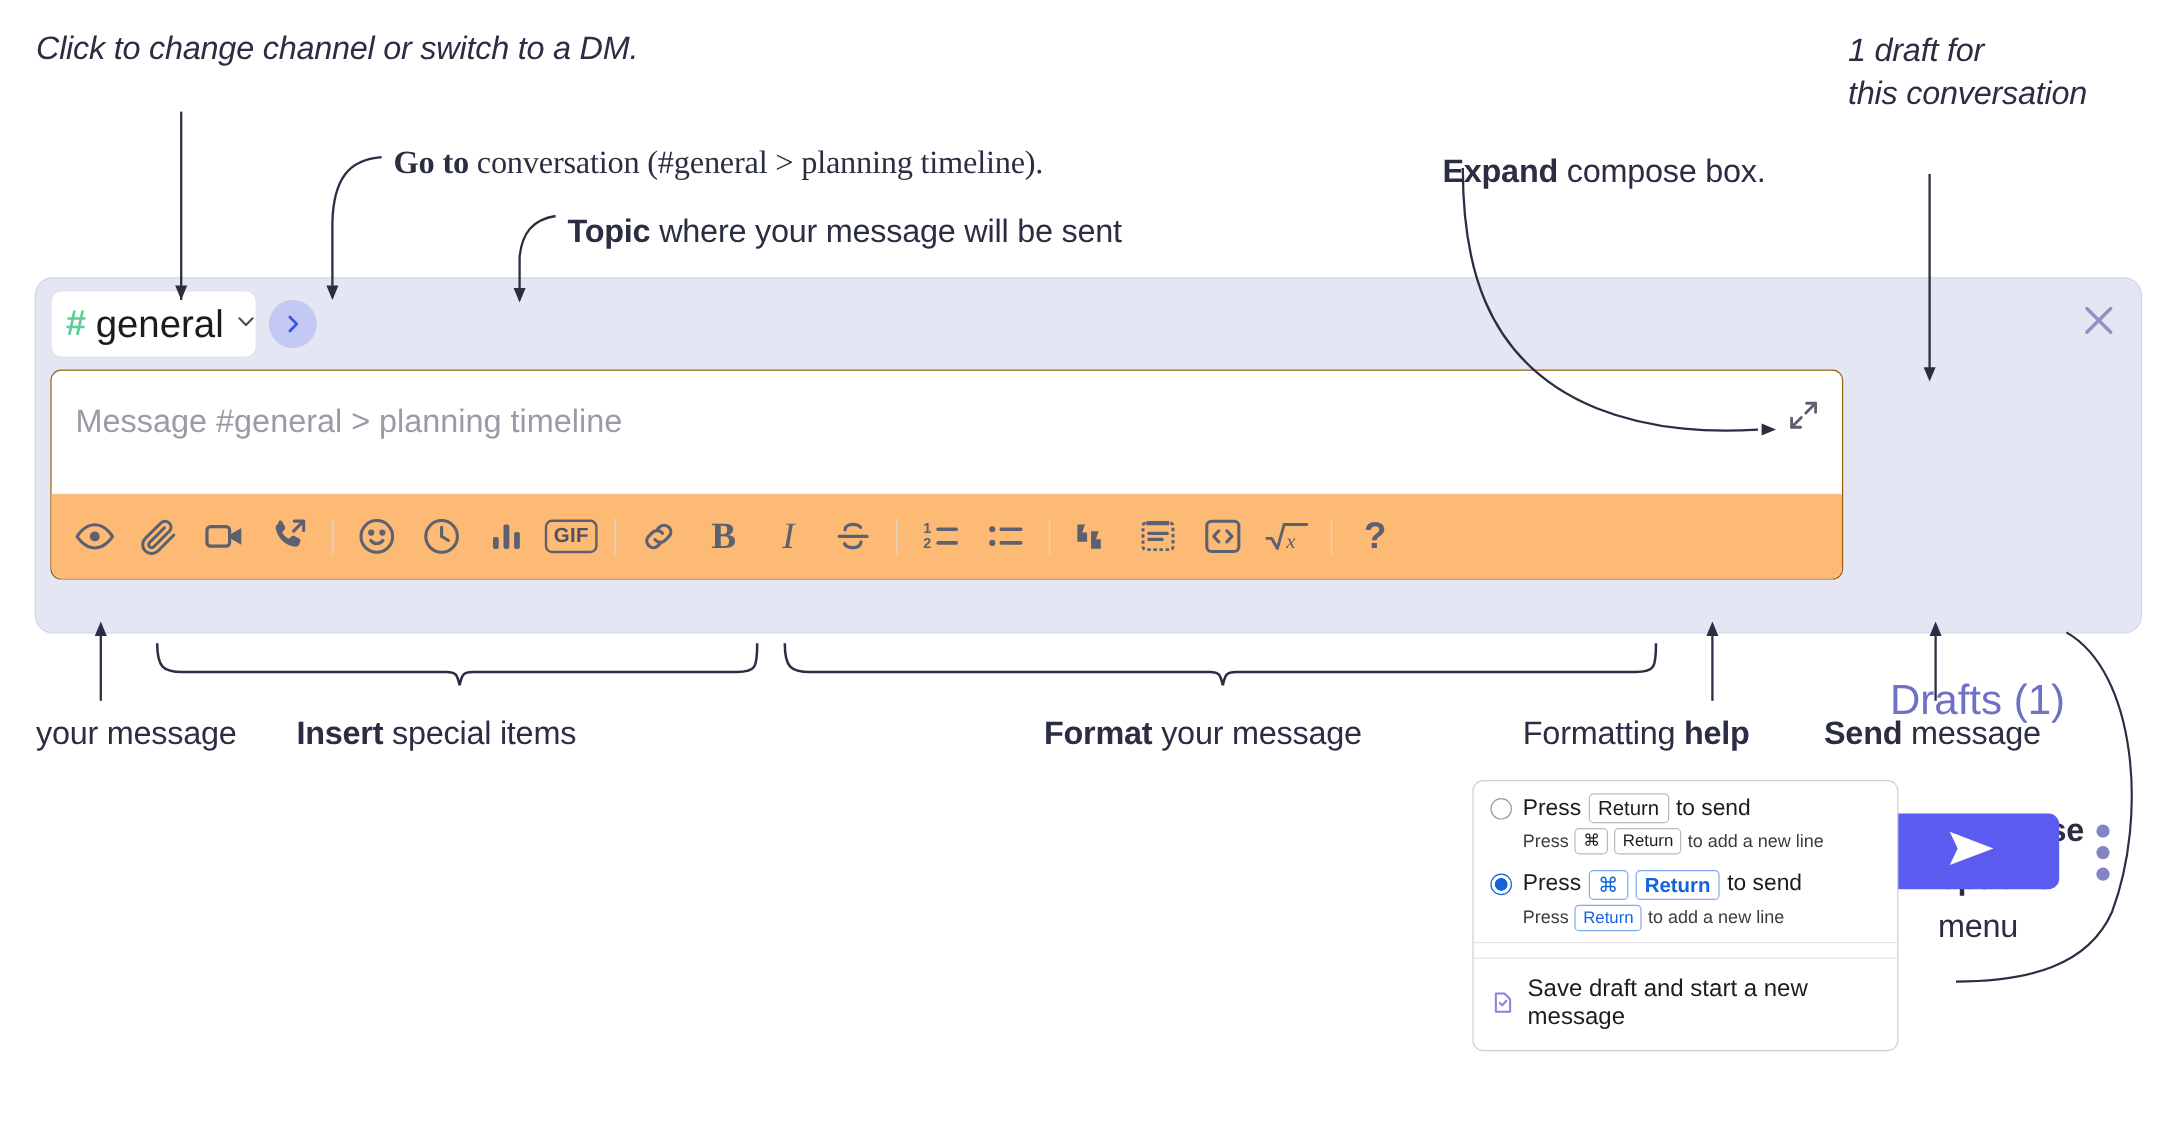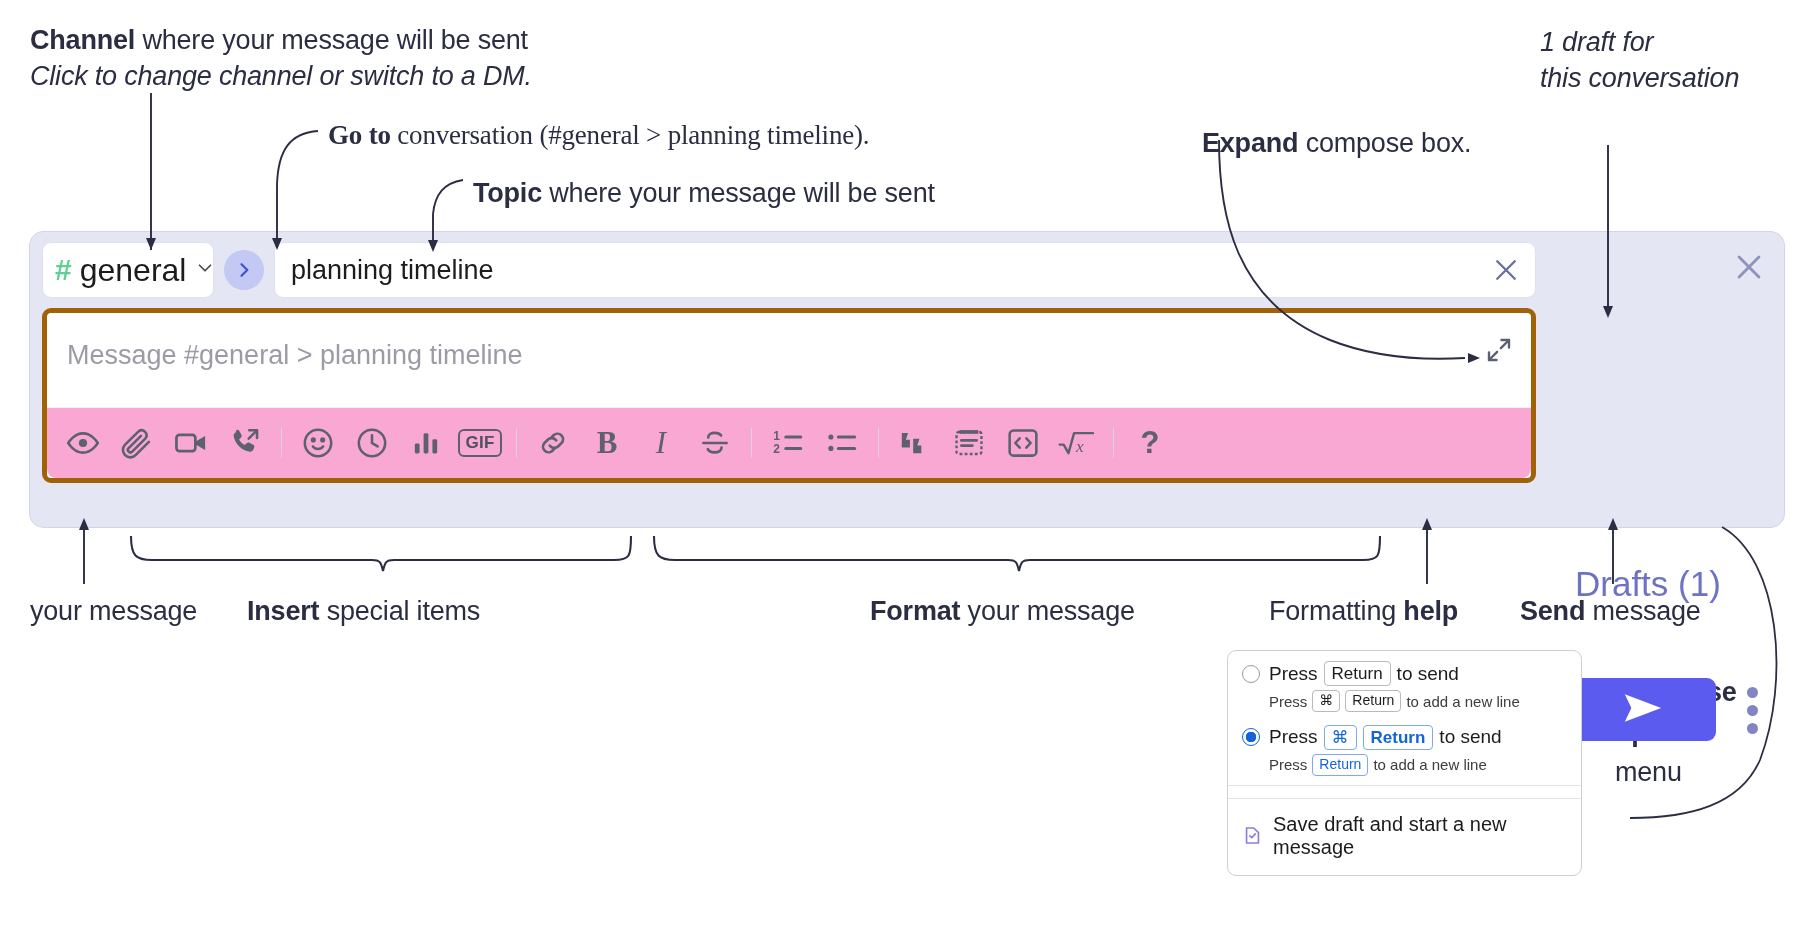--- a/index.html
+++ b/index.html
@@ -38,32 +38,32 @@
   #goto-btn svg{display:block;}
 
   #topic-field{
     flex:1;height:56px;background:#fff;border-radius:9px;border:1px solid #dfe1ee;
     display:flex;align-items:center;padding:0 14px 0 16px;box-sizing:border-box;
   }
   #topic-value{font-size:27px;color:#1d1c1d;}
   #topic-clear{margin-left:auto;color:#6b6f9c;display:flex;align-items:center;}
 
   #msg-box{
-    margin-top:10px;background:#fff;border-radius:9px;border:5px solid #a16207;
+    margin-top:10px;background:#fff;border-radius:9px;border:1px solid #a16207;
     height:175px;position:relative;box-sizing:border-box;
   }
   #msg-placeholder{
     position:absolute;left:20px;top:27px;font-size:27px;color:#9b9ba6;
   }
   #expand-btn{position:absolute;right:17px;top:22px;color:#5c6070;}
 
   #toolbar{
     position:absolute;left:0;right:0;bottom:0;height:71px;
     display:flex;align-items:center;gap:0;padding:0 14px;box-sizing:border-box;
-    border-top:1px solid #f1f1f4;background:#f9a8d4;border-radius:0 0 9px 9px;
+    border-top:1px solid #f1f1f4;background:#fdba74;border-radius:0 0 9px 9px;
   }
   .tb{width:44px;height:44px;display:flex;align-items:center;justify-content:center;color:#5c6070;flex:0 0 auto;}
   .tb.gap{margin-left:10px;}
   .sep{width:1px;height:30px;background:#d6d7de;margin:0 14px;flex:0 0 auto;}
   .gifbox{
     border:2px solid #5c6070;border-radius:6px;font-size:17px;font-weight:700;
     padding:2px 5px;letter-spacing:0.3px;color:#4d5160;
   }
   .bold-g{font-size:31px;font-weight:700;font-family:"Liberation Serif",serif;}
   .ital-g{font-size:31px;font-style:italic;font-family:"Liberation Serif",serif;}
@@ -107,21 +107,20 @@
   .mitem{display:flex;align-items:center;gap:10px;padding:7px 14px;font-size:20px;color:#1d1c1d;}
   .mic{width:21px;height:21px;color:#8b7fe0;flex:0 0 auto;display:flex;align-items:center;}
 
   
   #overlay{position:absolute;left:0;top:0;width:1814px;height:944px;pointer-events:none;}
 </style>
 </head>
 <body>
 
 <div class="abs ann" style="left:30px;top:22px;width:620px;">
-  <div><b>Channel</b><span> where your message will be sent</span></div>
   <div class="ann-i">Click to change channel or switch to a DM.</div>
 </div>
 
 <div class="abs ann" style="left:328px;top:117px;font-family:Liberation Serif, serif;">
   <b>Go to</b><span> conversation (#general &gt; planning timeline).</span>
 </div>
 
 <div class="abs ann" style="left:473px;top:175px;">
   <b>Topic</b><span> where your message will be sent</span>
 </div>
@@ -183,28 +182,20 @@
       </div>
 
       <div id="goto-btn">
         <span>
           <svg width="20" height="20" viewBox="0 0 24 24" fill="none" stroke="#3b52d9" stroke-width="2.6" stroke-linecap="round" stroke-linejoin="round">
               <polyline points="9 5 16 12 9 19"></polyline>
             </svg>
         </span>
       </div>
 
-      <div id="topic-field">
-        <span id="topic-value">planning timeline</span>
-        <span id="topic-clear">
-          <svg width="30" height="30" viewBox="0 0 24 24" fill="none" stroke="currentColor" stroke-width="1.9" stroke-linecap="round">
-              <path d="M5 5 L19 19 M19 5 L5 19"></path>
-            </svg>
-        </span>
-      </div>
     </div>
 
     <div id="msg-box">
       <div id="msg-placeholder">Message #general &gt; planning timeline</div>
       <div id="expand-btn">
         <svg width="30" height="30" viewBox="0 0 24 24" fill="none" stroke="currentColor" stroke-width="1.9" stroke-linecap="round" stroke-linejoin="round">
           <polyline points="14 4 20 4 20 10"></polyline>
             <line x1="20" y1="4" x2="13.5" y2="10.5"></line>
           <polyline points="10 20 4 20 4 14"></polyline>
             <line x1="4" y1="20" x2="10.5" y2="13.5"></line>

